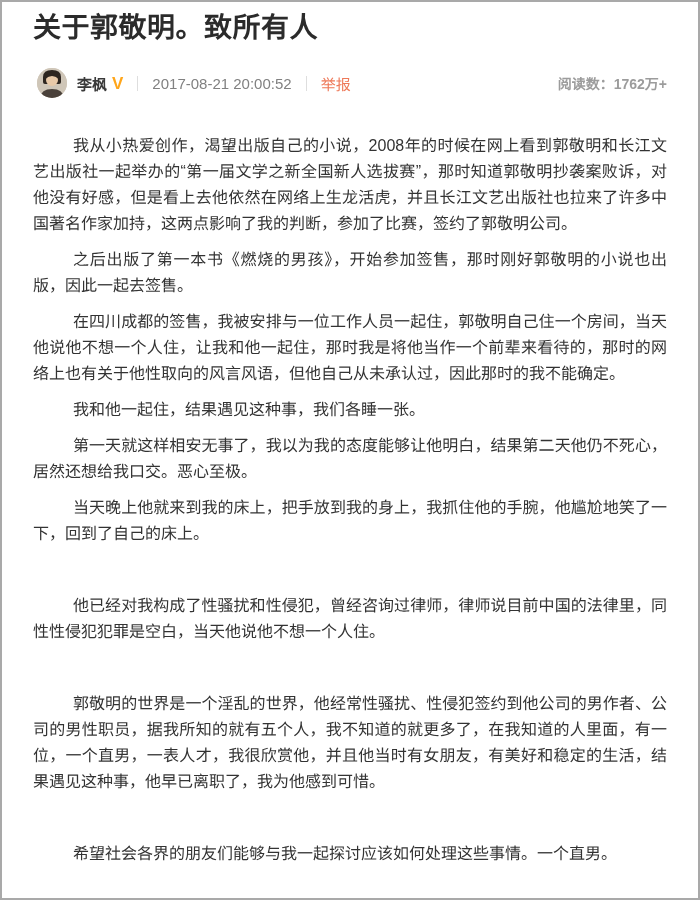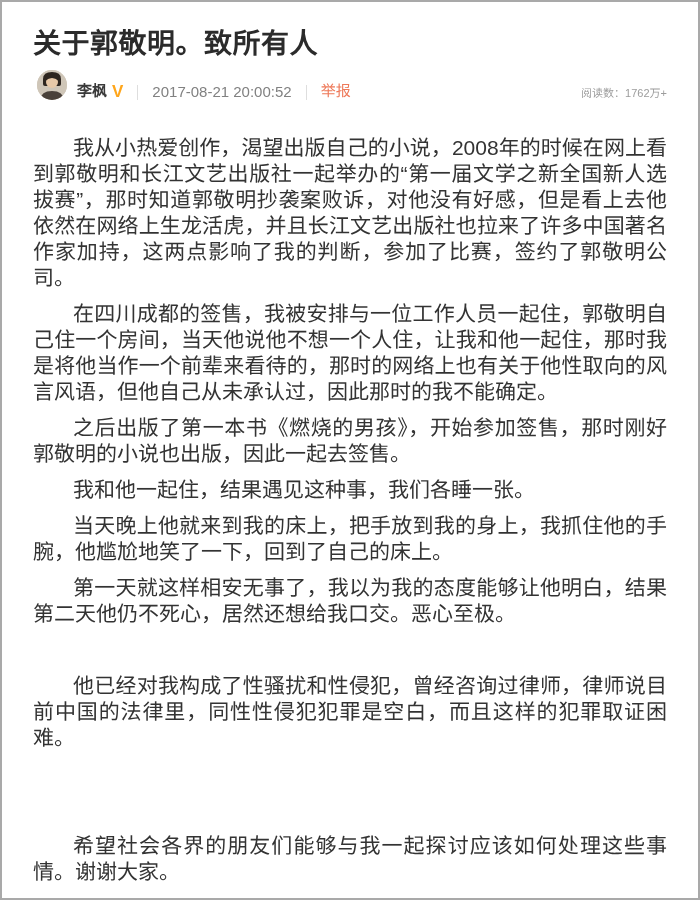--- a/index.html
+++ b/index.html
@@ -17,34 +17,34 @@
     width: 700px;
   }
   .page {
     width: 700px;
     height: 900px;
     background: #ffffff;
     border: 2px solid var(--border-color);
     overflow: hidden;
   }
   .header {
-    padding: 24px 31px 0 31px;
+    padding: 8px 31px 0 31px;
   }
   .page-title {
     font-size: 28px;
     line-height: 36px;
     font-weight: 700;
     color: #2b2b2b;
     letter-spacing: 0.5px;
   }
   .meta-row {
-    margin-top: 8px;
+    margin-top: 22px;
     height: 30px;
     display: flex;
-    align-items: flex-end;
+    align-items: center;
     font-size: 15px;
     color: var(--meta-gray);
   }
   .avatar {
     width: 30px;
     height: 30px;
     border-radius: 50%;
     overflow: hidden;
     background: #d8cfc3;
     flex: 0 0 auto;
@@ -75,28 +75,29 @@
   }
   .post-time { color: var(--meta-gray); }
   .report-link {
     color: var(--report-color);
     text-decoration: none;
     cursor: pointer;
   }
   .read-count {
     margin-left: auto;
     color: var(--light-gray);
-    font-size: 11px;
+    font-size: 14px;
     white-space: nowrap;
+    font-weight: bold;
   }
   .article {
     padding: 35px 31px 0 31px;
   }
   .article p {
-    font-size: 21px;
+    font-size: 16px;
     line-height: 26px;
     color: var(--text-color);
     text-align: justify;
     text-indent: 40px;
     margin-bottom: 10px;
     word-break: break-all;
   }
   .article p.blank { text-indent: 0; }
 </style>
 </head>
@@ -122,25 +123,26 @@
       <span class="v-divider"></span>
       <span class="post-time">2017-08-21 20:00:52</span>
       <span class="v-divider"></span>
       <a class="report-link">举报</a>
       <span class="read-count"><span>阅读数：</span><span>1762万+</span></span>
     </div>
   </div>
 
   <div class="article">
       <p>我从小热爱创作，渴望出版自己的小说，2008年的时候在网上看到郭敬明和长江文艺出版社一起举办的“第一届文学之新全国新人选拔赛”，那时知道郭敬明抄袭案败诉，对他没有好感，但是看上去他依然在网络上生龙活虎，并且长江文艺出版社也拉来了许多中国著名作家加持，这两点影响了我的判断，参加了比赛，签约了郭敬明公司。</p>
+      <p>之后出版了第一本书《燃烧的男孩》，开始参加签售，那时刚好郭敬明的小说也出版，因此一起去签售。</p>
       <p>在四川成都的签售，我被安排与一位工作人员一起住，郭敬明自己住一个房间，当天他说他不想一个人住，让我和他一起住，那时我是将他当作一个前辈来看待的，那时的网络上也有关于他性取向的风言风语，但他自己从未承认过，因此那时的我不能确定。</p>
-      <p>之后出版了第一本书《燃烧的男孩》，开始参加签售，那时刚好郭敬明的小说也出版，因此一起去签售。</p>
       <p>我和他一起住，结果遇见这种事，我们各睡一张。</p>
+      <p>第一天就这样相安无事了，我以为我的态度能够让他明白，结果第二天他仍不死心，居然还想给我口交。恶心至极。</p>
       <p>当天晚上他就来到我的床上，把手放到我的身上，我抓住他的手腕，他尴尬地笑了一下，回到了自己的床上。</p>
-      <p>第一天就这样相安无事了，我以为我的态度能够让他明白，结果第二天他仍不死心，居然还想给我口交。恶心至极。</p>
       <p class="blank">&nbsp;</p>
-      <p>他已经对我构成了性骚扰和性侵犯，曾经咨询过律师，律师说目前中国的法律里，同性性侵犯犯罪是空白，而且这样的犯罪取证困难。</p>
+      <p>他已经对我构成了性骚扰和性侵犯，曾经咨询过律师，律师说目前中国的法律里，同性性侵犯犯罪是空白，当天他说他不想一个人住。</p>
       <p class="blank">&nbsp;</p>
+      <p>郭敬明的世界是一个淫乱的世界，他经常性骚扰、性侵犯签约到他公司的男作者、公司的男性职员，据我所知的就有五个人，我不知道的就更多了，在我知道的人里面，有一位，一个直男，一表人才，我很欣赏他，并且他当时有女朋友，有美好和稳定的生活，结果遇见这种事，他早已离职了，我为他感到可惜。</p>
       <p class="blank">&nbsp;</p>
-      <p>希望社会各界的朋友们能够与我一起探讨应该如何处理这些事情。谢谢大家。</p>
+      <p>希望社会各界的朋友们能够与我一起探讨应该如何处理这些事情。一个直男。</p>
     </div>
 
 </div>
 
 </body></html>

